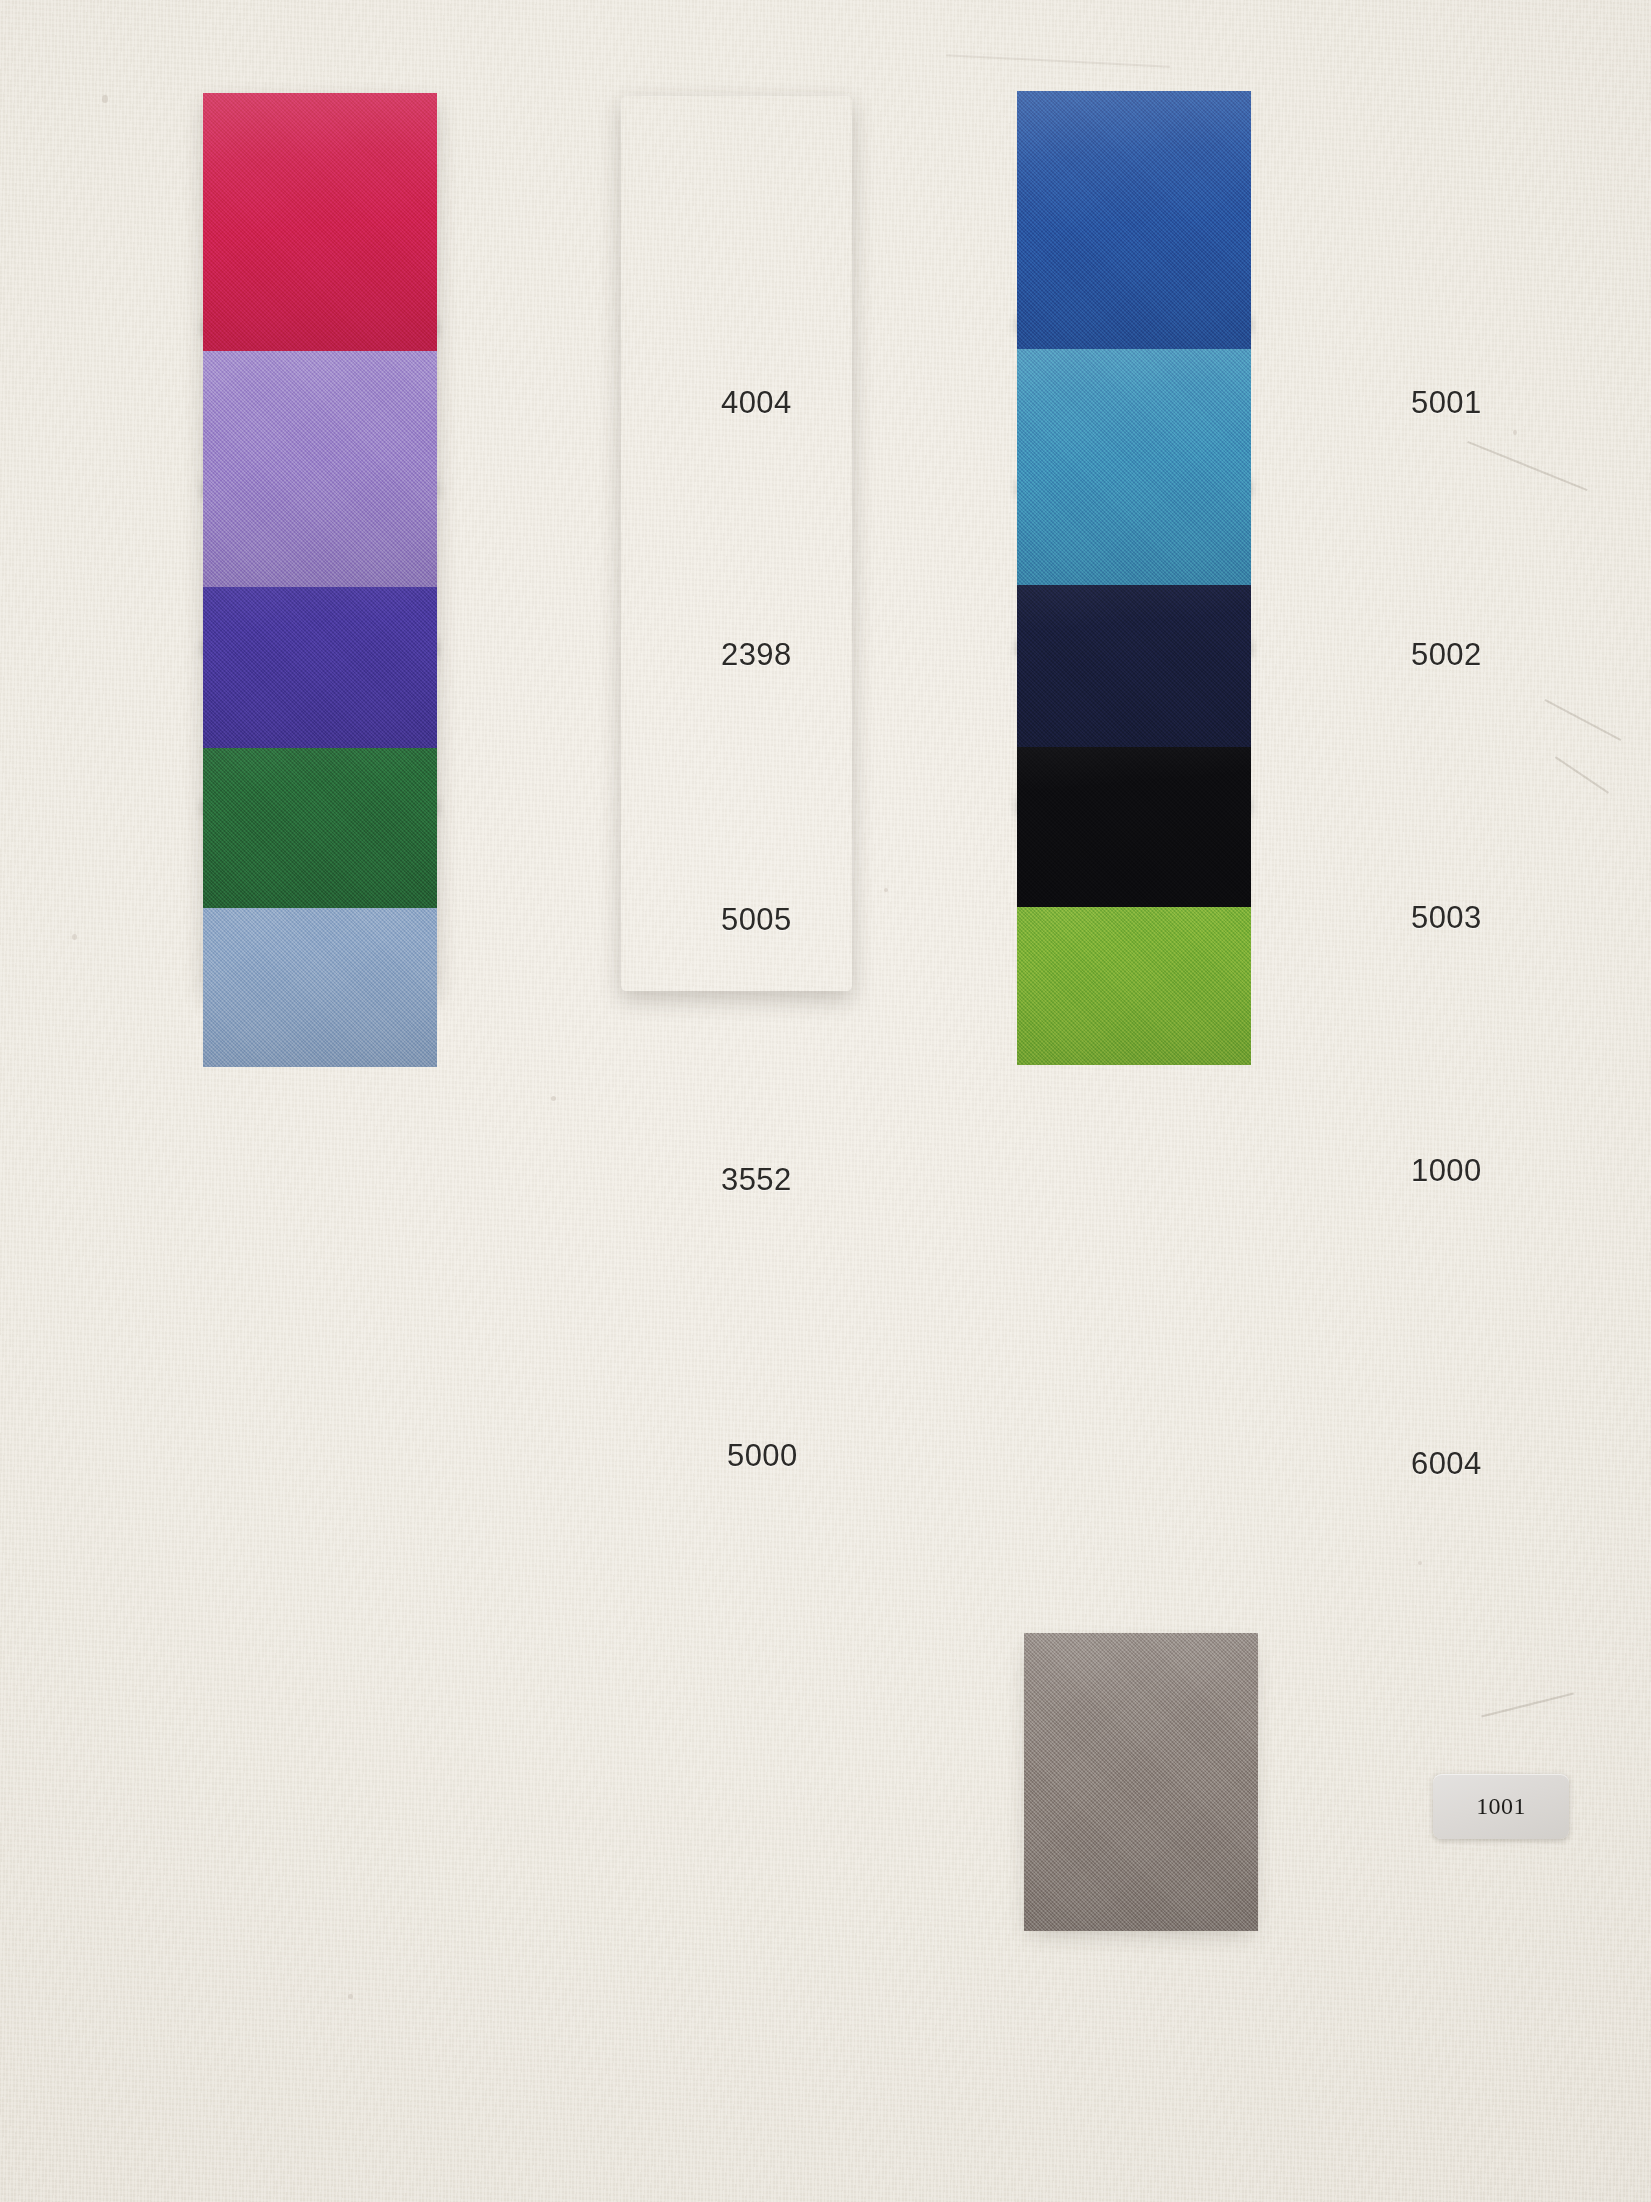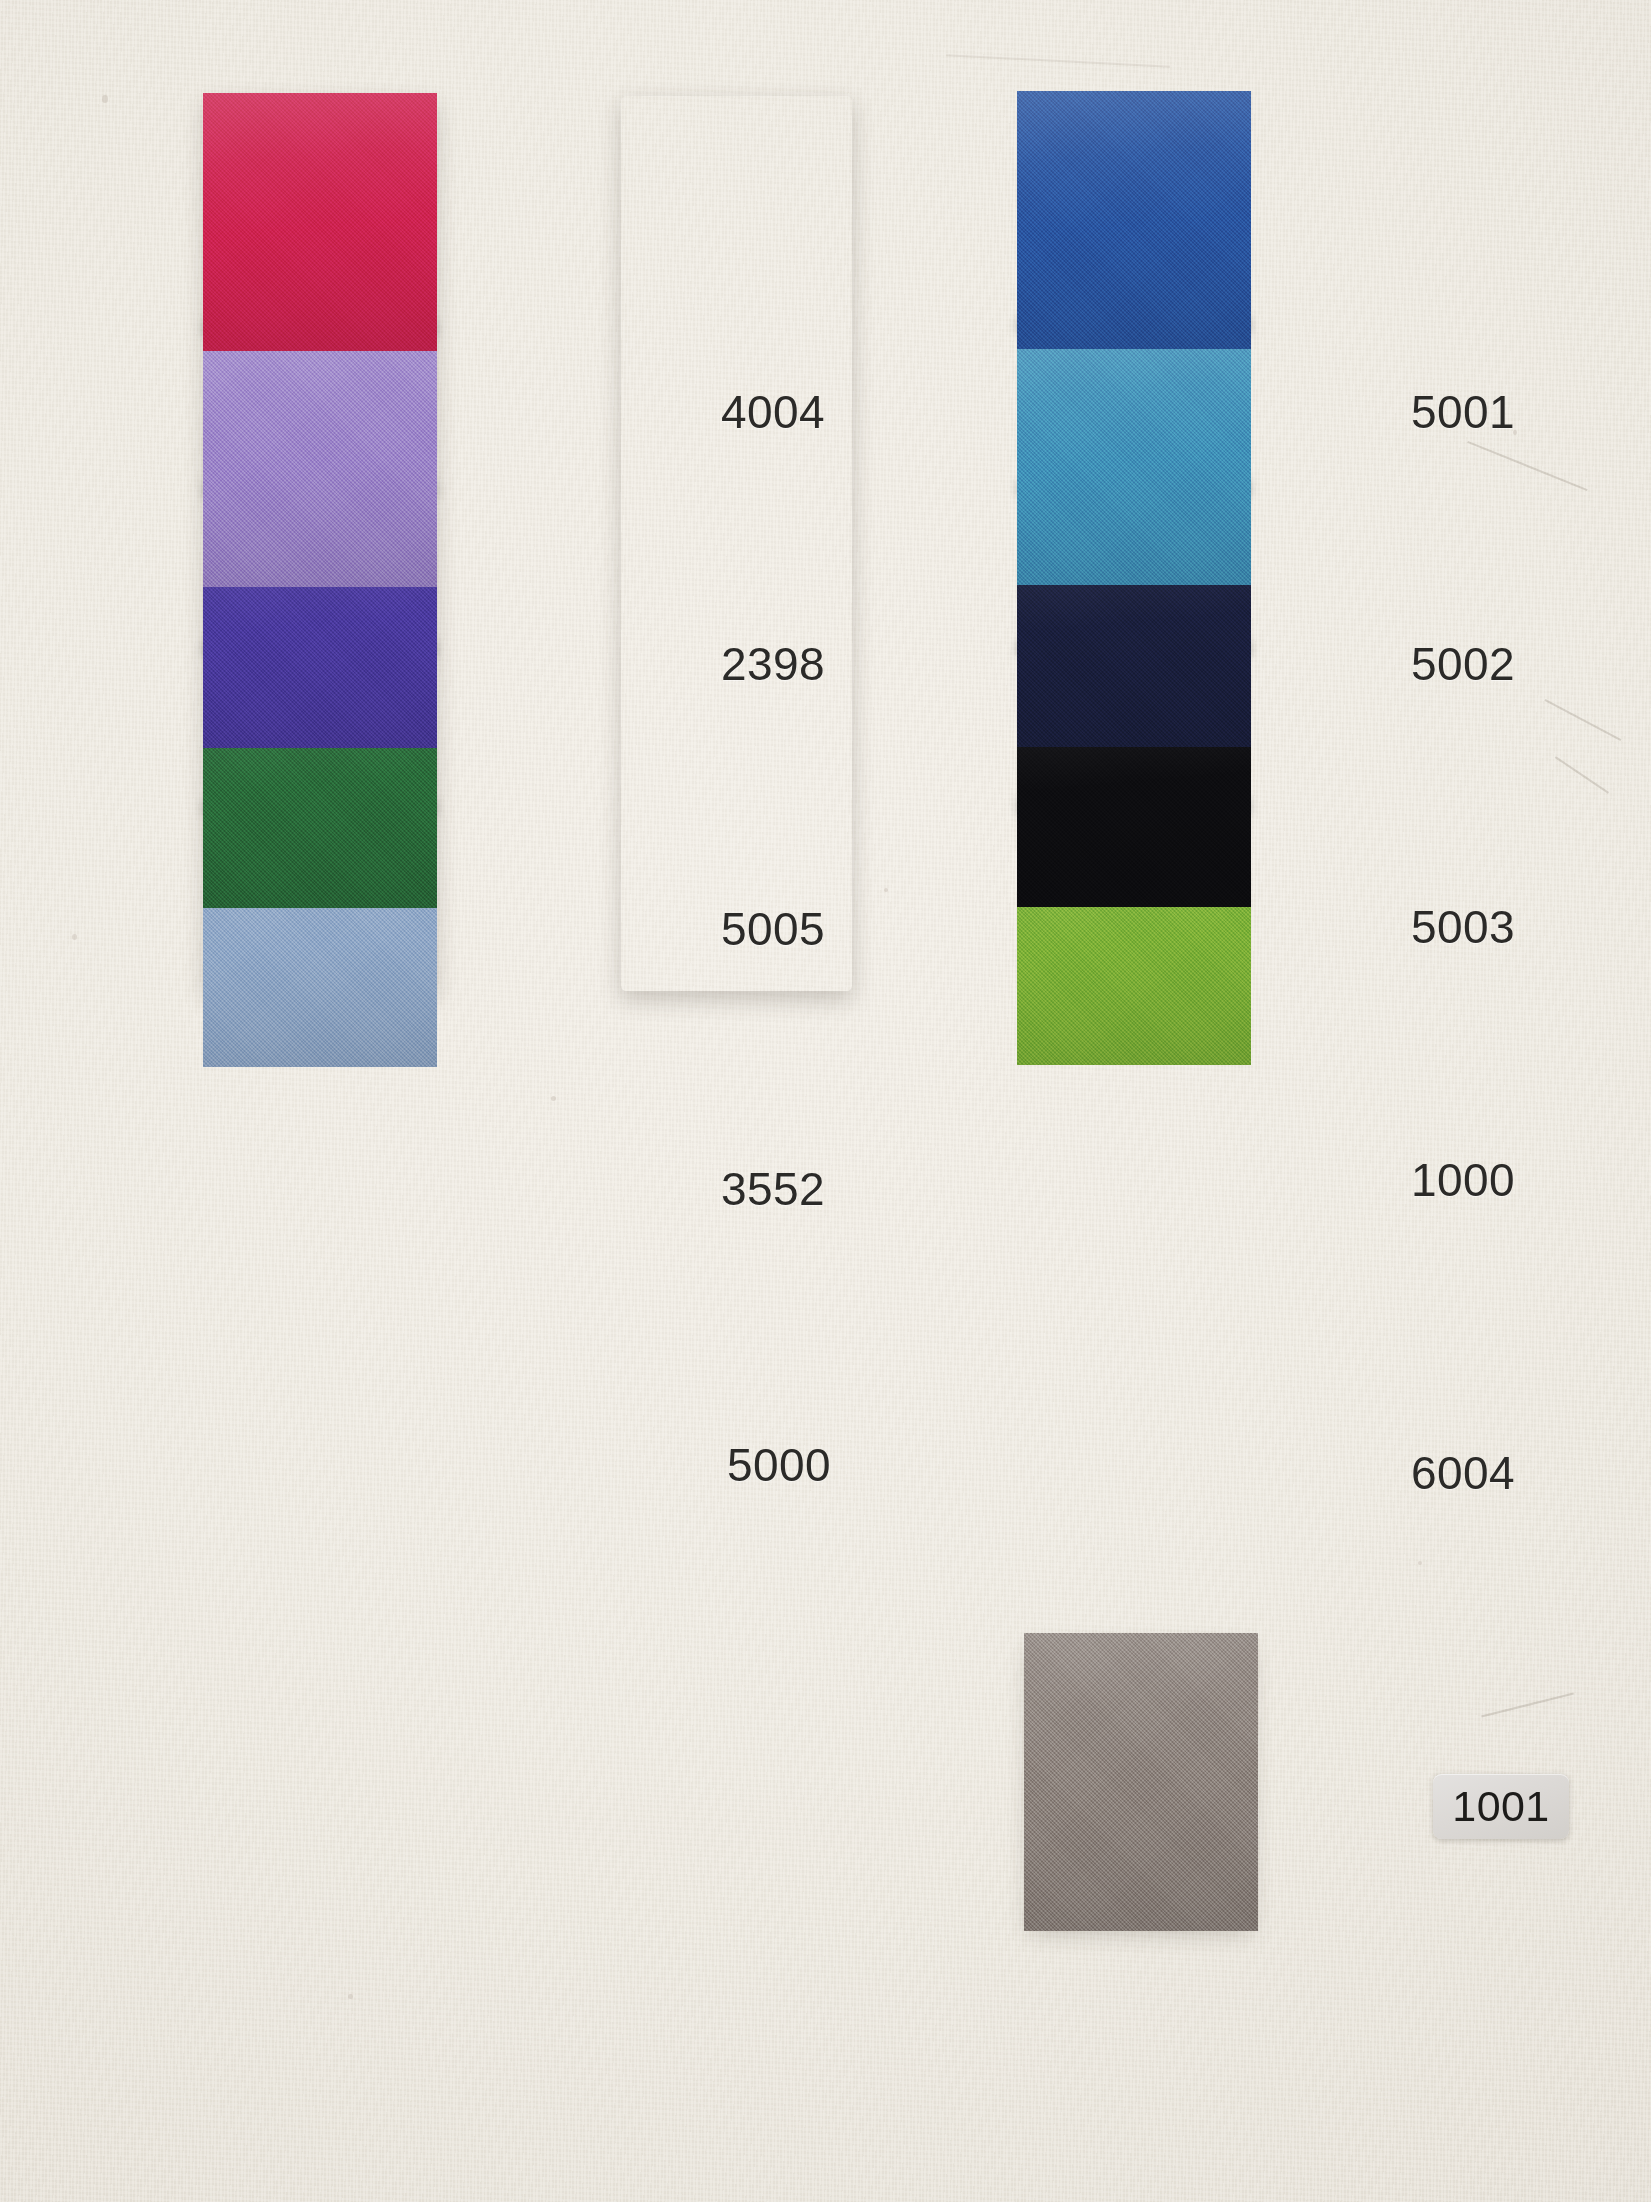--- a/index.html
+++ b/index.html
@@ -92,37 +92,37 @@
     position:absolute;
     border-radius:5.2px;
     box-shadow:0 8.6px 22.4px rgba(60,52,40,.22);
     pointer-events:none;
   }
 
   
   .swatch-label{
     position:absolute;
     font-family:"Liberation Sans",sans-serif;
-    font-size:46px;
+    font-size:31px;
     letter-spacing:0.4px;
     color:#2b2a28;
     white-space:nowrap;
     text-shadow:0 0.9px 0.9px rgba(255,255,255,.55);
   }
   
   .sticker{
     position:absolute;
     background:linear-gradient(160deg,#e4e2e0 0%,#dcd9d6 45%,#d2cfcb 100%);
     border-radius:8.6px;
     box-shadow:0 1.7px 5.2px rgba(80,72,60,.25), inset 0 0.9px 0 rgba(255,255,255,.55);
     display:flex;align-items:center;justify-content:center;
   }
   .sticker span{
-    font-family:Liberation Sans, sans-serif;
-    font-size:43px;color:#1d1c1a;letter-spacing:0.4px;
+    font-family:Liberation Serif, serif;
+    font-size:24px;color:#1d1c1a;letter-spacing:0.4px;
   }
 </style>
 </head>
 <body>
 
 <div id="card-surface">
   <div id="paper-grain"></div>
 
   <div id="paper-marks">
     <div class="mark" style="left:102px;top:95px;width:6px;height:7.7px;"></div>

